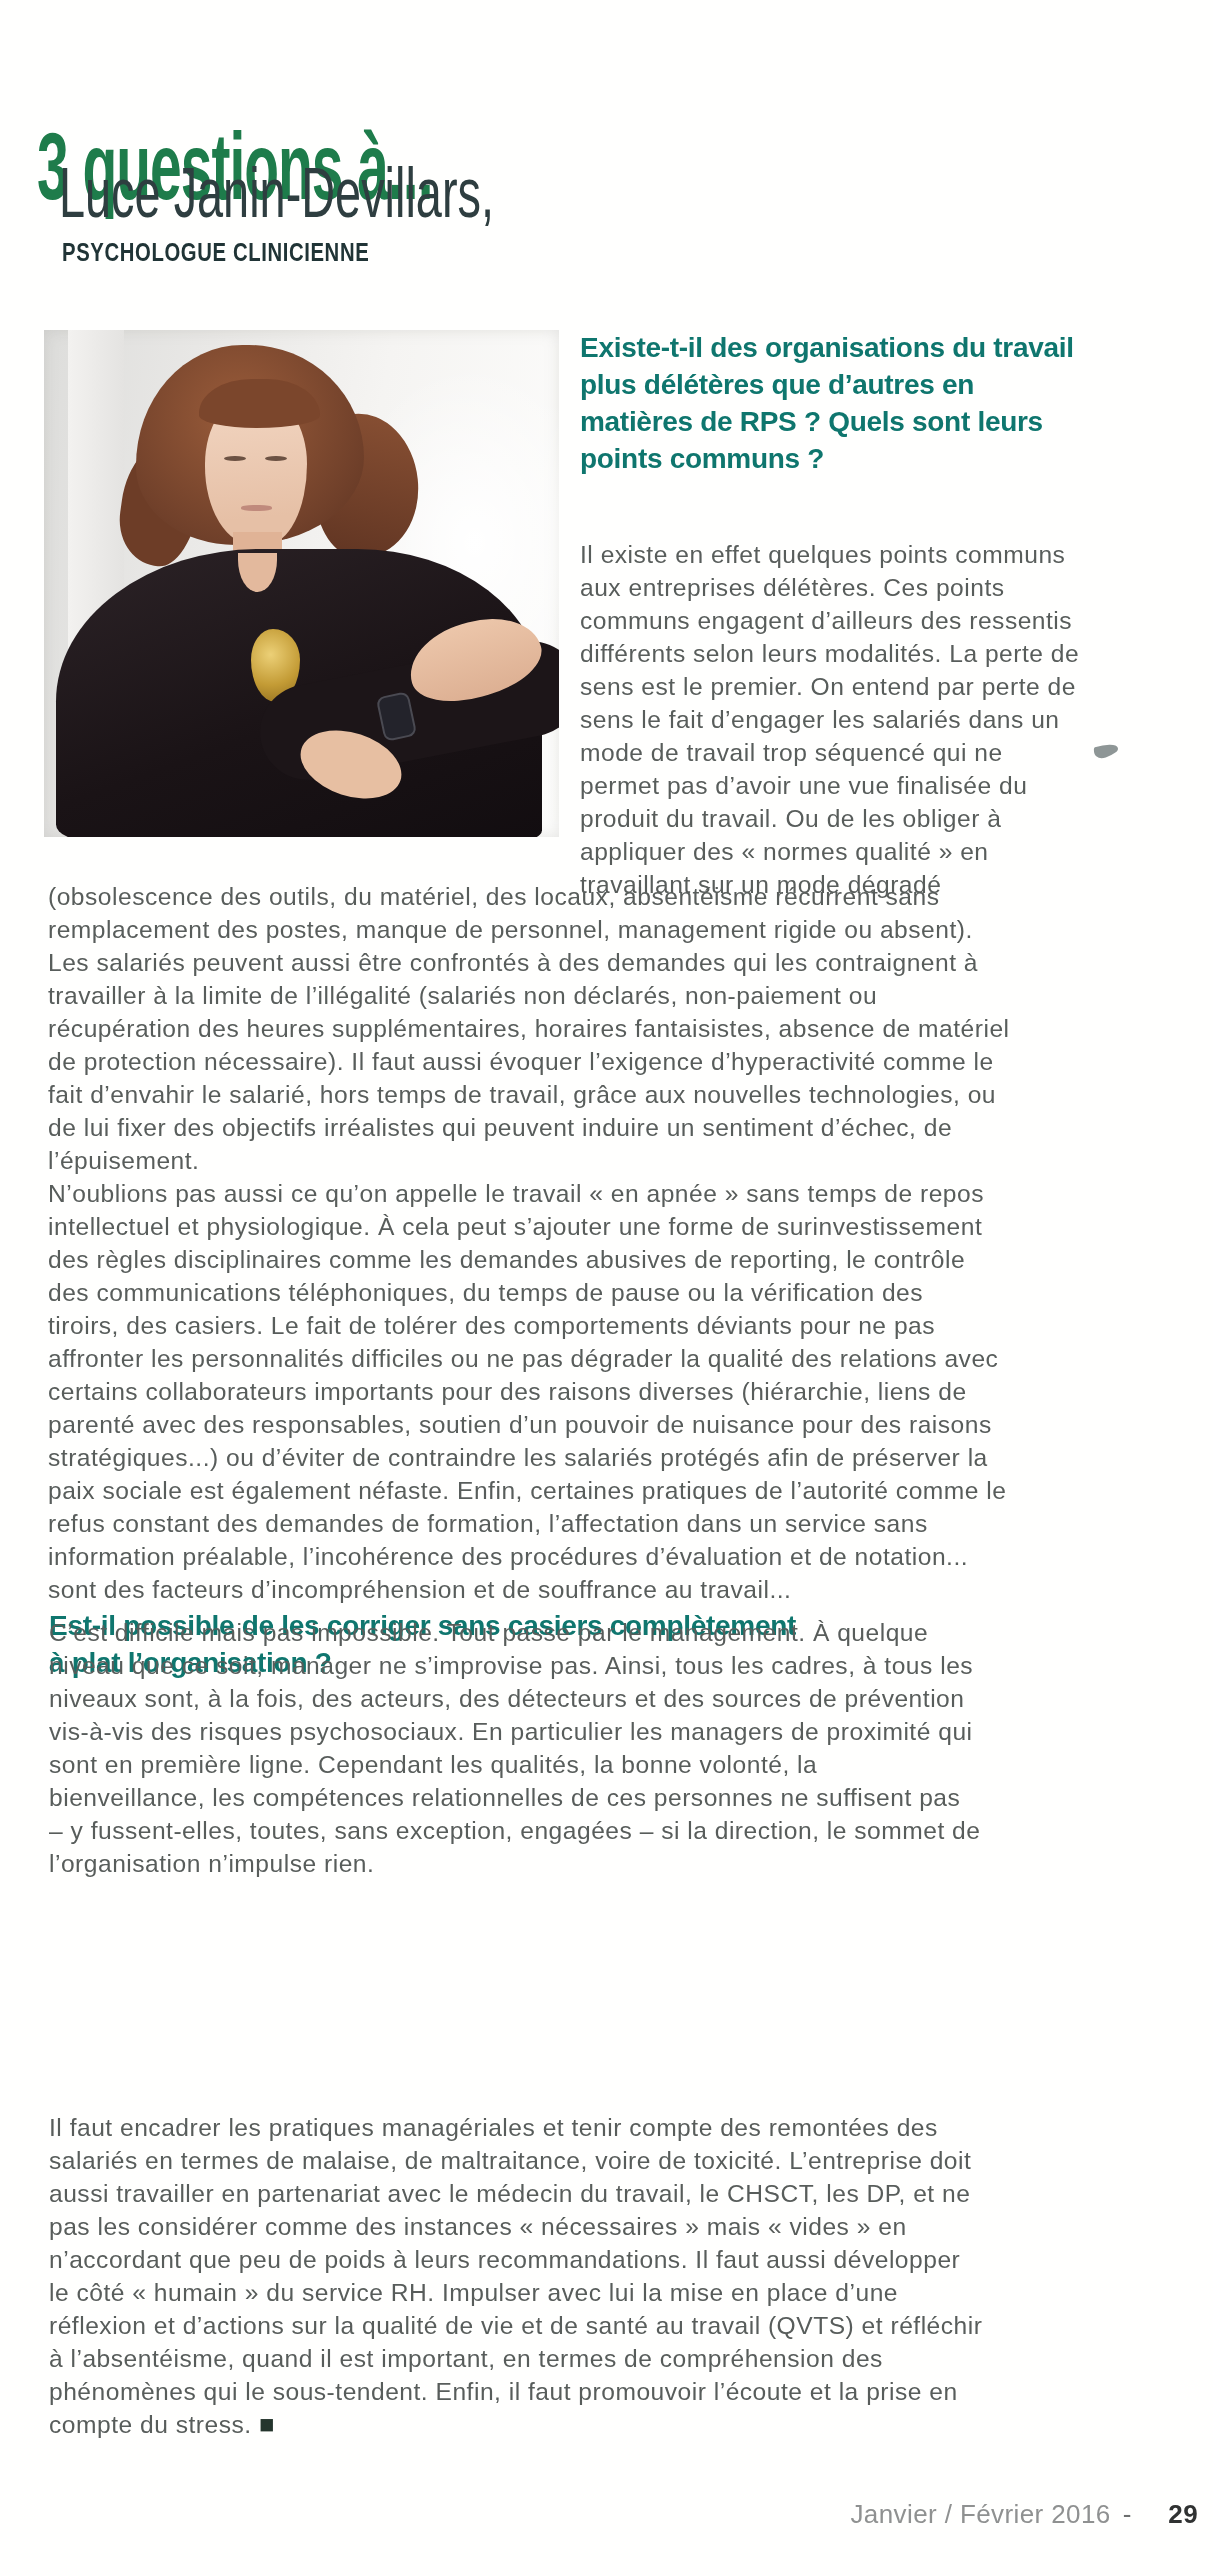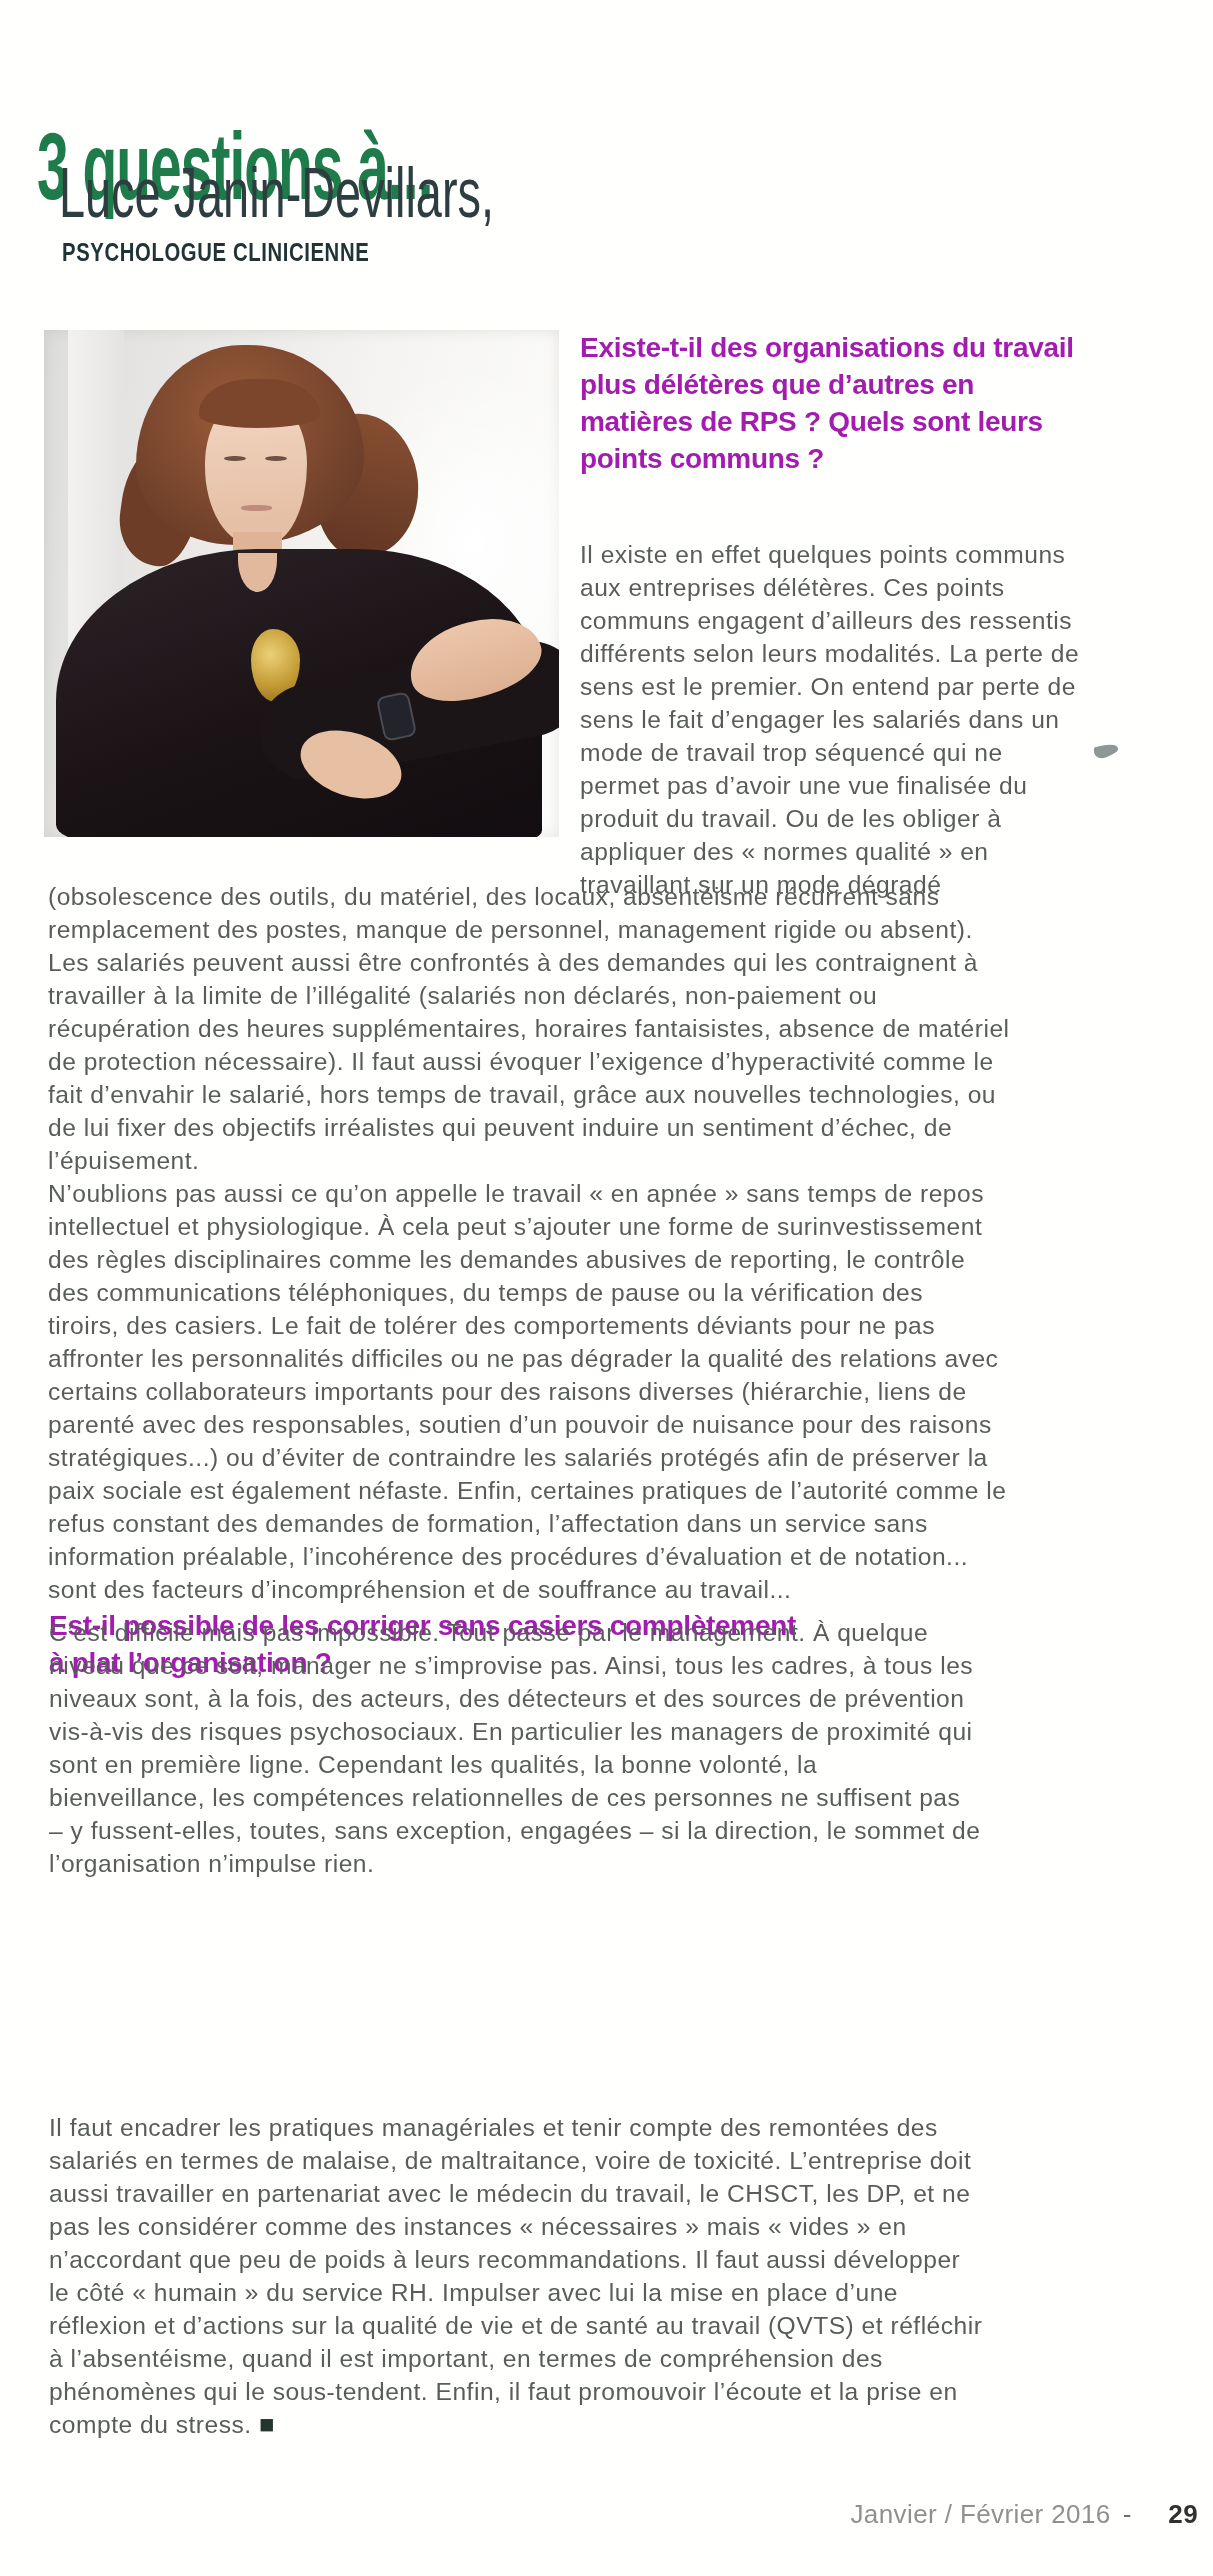--- a/index.html
+++ b/index.html
@@ -18,21 +18,21 @@
     font-size:71px;font-weight:400;color:#2e3e40;line-height:1.05;
     transform:scaleX(0.66);transform-origin:0 0;white-space:pre;
   }
   .role{
     position:absolute;left:62px;top:237px;
     font-size:26px;font-weight:bold;color:#203436;letter-spacing:0.8px;
     transform:scaleX(0.78);transform-origin:0 0;white-space:pre;
   }
   
   .q-heading{
-    position:absolute;font-size:28px;font-weight:bold;color:#a21caf;
+    position:absolute;font-size:28px;font-weight:bold;color:#0f766e;
     line-height:37px;letter-spacing:-0.3px;white-space:pre;
   }
   .body-text{
     position:absolute;font-size:24.6px;font-weight:400;color:#585d5b;
     line-height:33px;letter-spacing:0.5px;white-space:pre;
   }
   #q1{left:580px;top:329px;width:612px;}
   #a1col{left:580px;top:494px;width:620px;margin-top:44px;}
   #a1full{left:48px;top:880px;width:1164px;}
   #q2{left:49px;top:1607px;width:1138px;}

